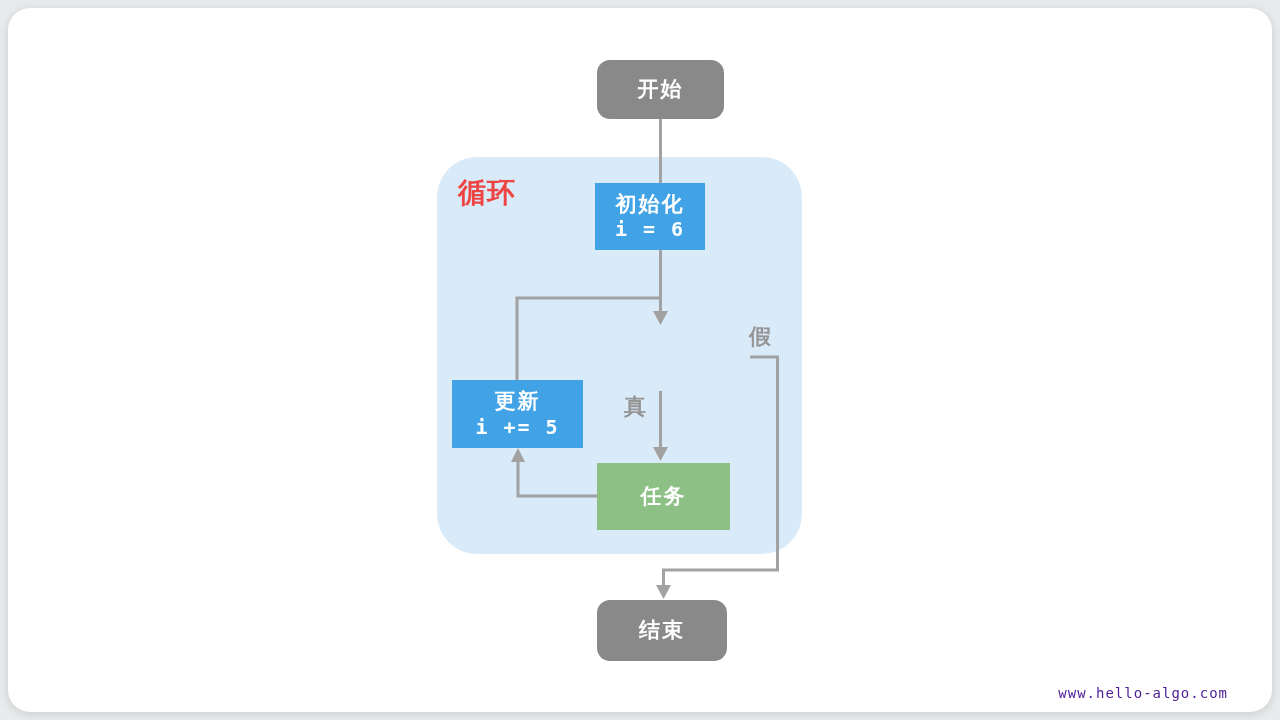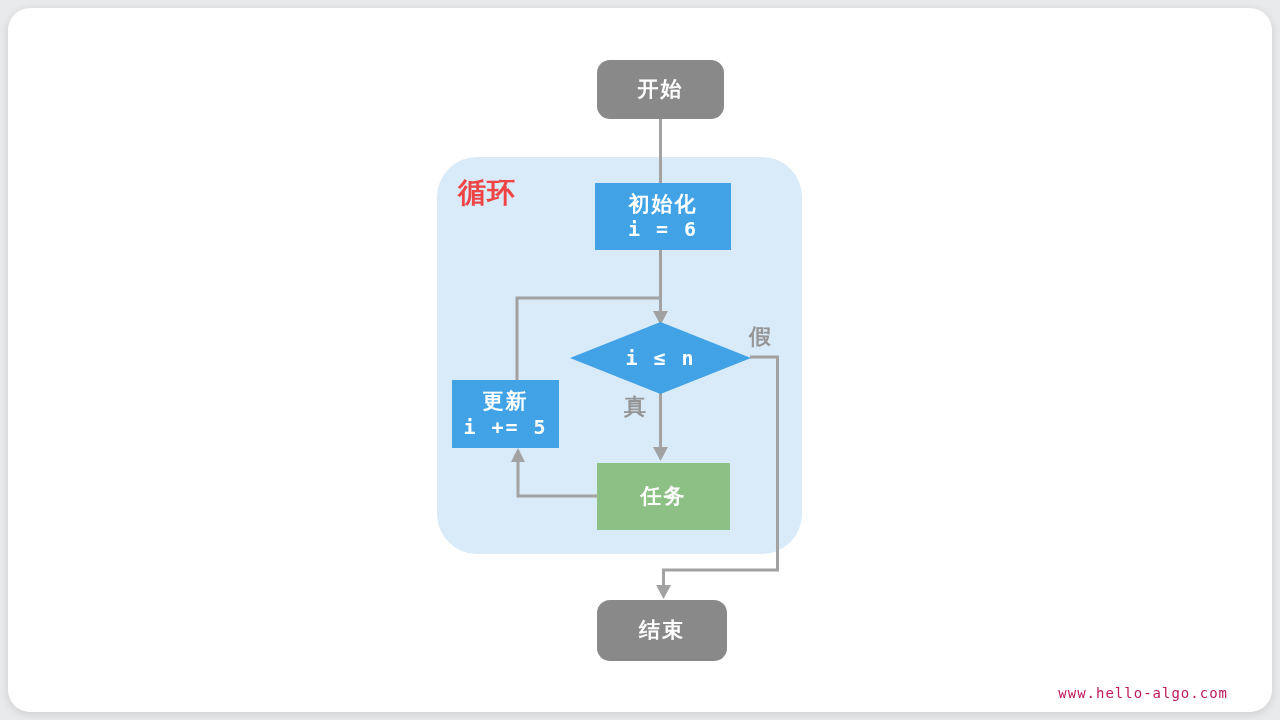--- a/index.html
+++ b/index.html
@@ -56,22 +56,22 @@
     font-family: "DejaVu Sans Mono", "Liberation Mono", monospace;
     font-size: 20px;
     font-weight: 700;
     letter-spacing: 2px;
   }
   .terminal { background: #898989; border-radius: 13px; }
   .blue     { background: #41a3e6; }
   .green    { background: #8cc084; }
 
   #node-start { left: 589px; top: 52px;  width: 127px; height: 59px; }
-  #node-init  { left: 587px; top: 175px; width: 136px; height: 67px; }
-  #node-update{ left: 444px; top: 372px; width: 107px; height: 68px; }
+  #node-init  { left: 587px; top: 175px; width: 110px; height: 67px; }
+  #node-update{ left: 444px; top: 372px; width: 131px; height: 68px; }
   #node-task  { left: 589px; top: 455px; width: 133px; height: 67px; }
   #node-end   { left: 589px; top: 592px; width: 130px; height: 61px; }
 
   #node-cond {
     left: 562px; top: 314px;
     width: 181px; height: 72px;
     background: #41a3e6;
     clip-path: polygon(50% 0, 100% 50%, 50% 100%, 0 50%);
   }
 
@@ -82,21 +82,21 @@
     color: #959595;
   }
   #label-true  { left: 616px; top: 384px; }
   #label-false { left: 741px; top: 314px; }
 
   .watermark {
     position: absolute;
     right: 44px; top: 677px;
     font-family: "DejaVu Sans Mono", "Liberation Mono", monospace;
     font-size: 14px;
-    color: #be185d;
+    color: #4c1d95;
     letter-spacing: 1px;
   }
 </style>
 </head>
 <body>
 
 <div class="card">
 
   <div class="loop-box"></div>
   <span class="loop-label">循环</span>
@@ -124,23 +124,20 @@
 
   <div class="node terminal" id="node-start">
     <span class="zh">开始</span>
   </div>
 
   <div class="node blue" id="node-init">
     <span class="zh">初始化</span>
     <span class="code">i = 6</span>
   </div>
 
-  <div class="node" id="node-cond">
-    <span class="code">i ≤ n</span>
-  </div>
 
   <div class="node blue" id="node-update">
     <span class="zh">更新</span>
     <span class="code">i += 5</span>
   </div>
 
   <div class="node green" id="node-task">
     <span class="zh">任务</span>
   </div>
 

